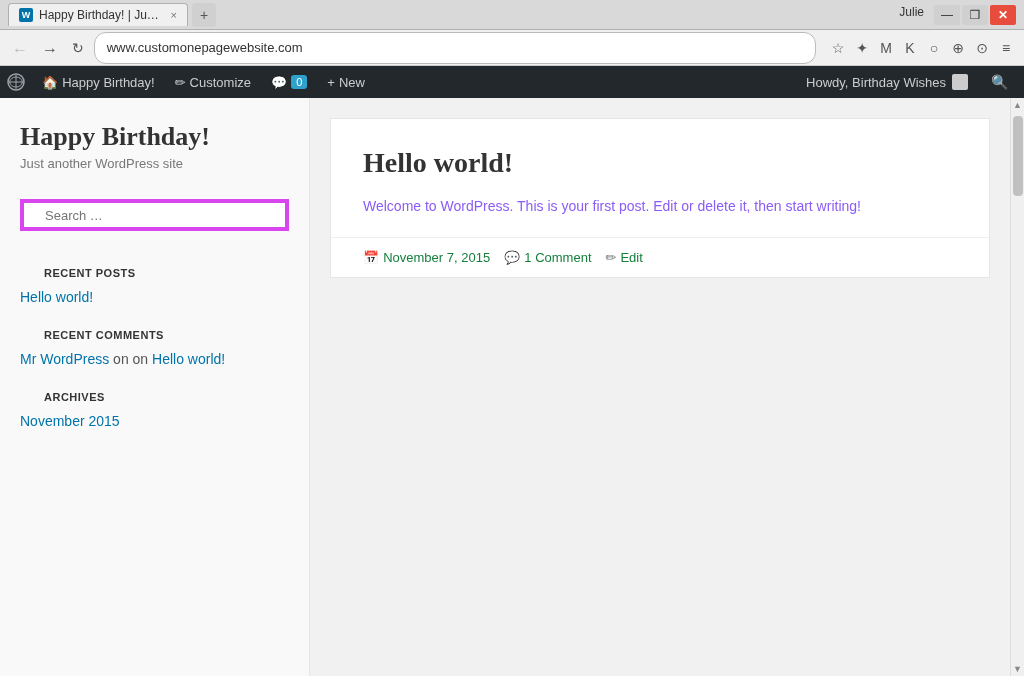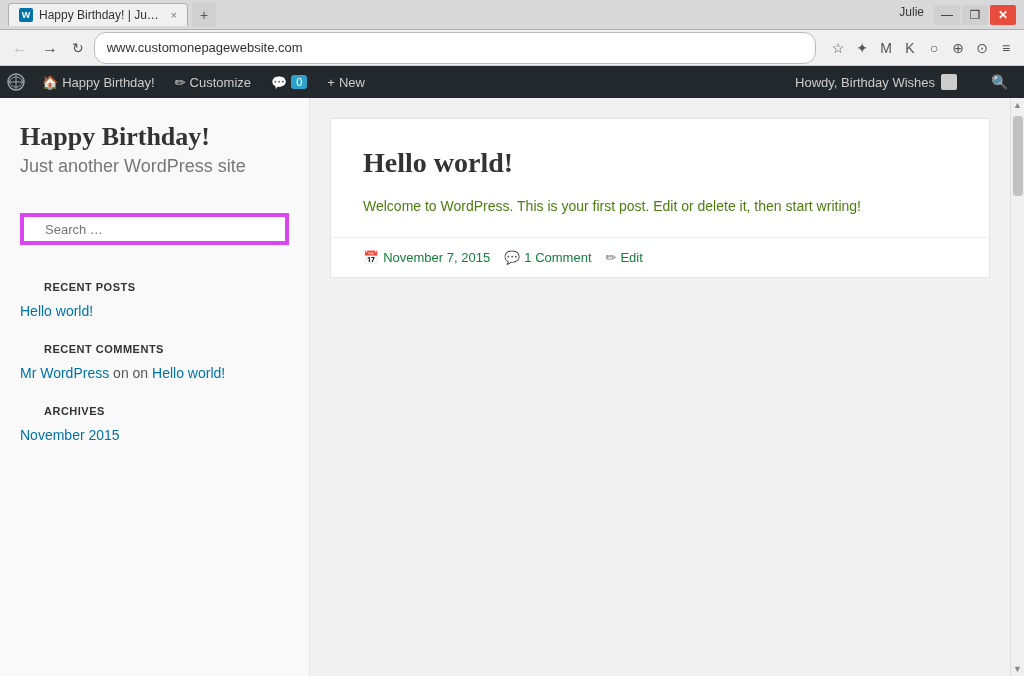--- a/index.html
+++ b/index.html
@@ -172,21 +172,21 @@
     }
     .wp-admin-bar-left {
       display: flex;
       align-items: center;
       flex: 1;
     }
     .wp-admin-bar-right {
       display: flex;
       align-items: center;
       padding-right: 8px;
-      gap: 19px;
+      gap: 8px;
     }
     .wp-logo {
       width: 32px;
       height: 32px;
       background: #23282d;
       display: flex;
       align-items: center;
       justify-content: center;
       color: #9ea3a8;
       font-size: 16px;
@@ -253,23 +253,23 @@
       flex-shrink: 0;
     }
     .site-title {
       font-size: 26px;
       font-weight: bold;
       color: #333;
       margin-bottom: 4px;
       font-family: Georgia, serif;
     }
     .site-tagline {
-      font-size: 18px;
+      font-size: 13px;
       color: #777;
-      margin-bottom: 36px;
+      margin-bottom: 28px;
     }
     .search-box {
       width: 100%;
       height: 32px;
       border: 4px solid #d946ef;
       padding: 0 21px;
       font-size: 13px;
       color: #aaa;
       background: white;
       margin-bottom: 28px;
@@ -323,21 +323,21 @@
     }
     .post-title {
       font-size: 28px;
       font-weight: bold;
       color: #333;
       font-family: Georgia, serif;
       margin-bottom: 16px;
     }
     .post-content {
       font-size: 14px;
-      color: #4d7c0f;
+      color: #8b5cf6;
       line-height: 1.6;
     }
     .post-meta {
       padding: 12px 32px;
       border-top: 1px solid #eee;
       font-size: 13px;
       color: #777;
       display: flex;
       align-items: center;
       gap: 14px;

